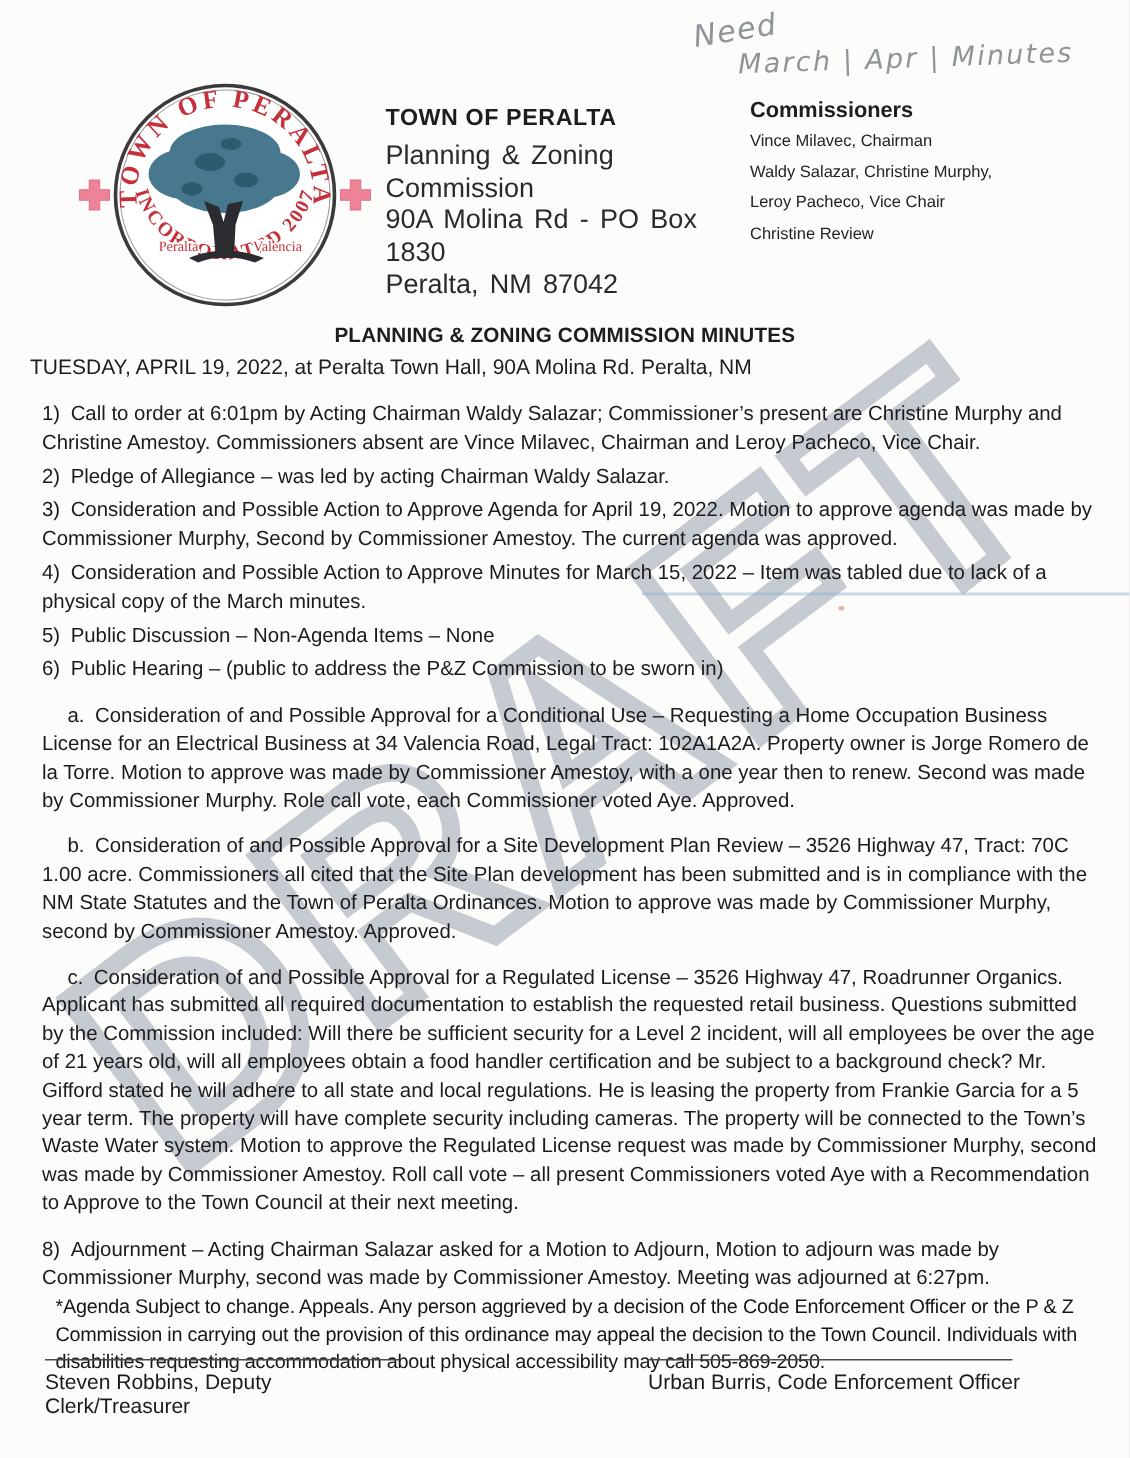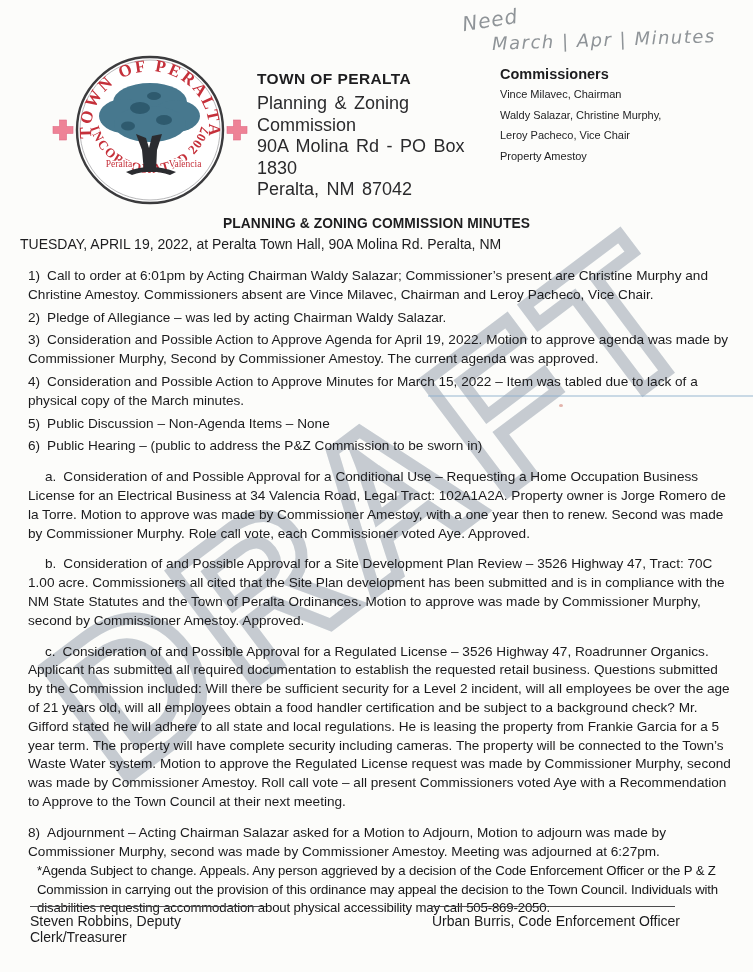--- a/index.html
+++ b/index.html
@@ -142,21 +142,21 @@
     <div class="org-line">Planning &amp; Zoning Commission</div>
     <div class="org-line">90A Molina Rd - PO Box 1830</div>
     <div class="org-line">Peralta, NM 87042</div>
   </div>
 
   <div class="comm-block">
     <div class="comm-title">Commissioners</div>
     <div class="comm-line">Vince Milavec, Chairman</div>
     <div class="comm-line">Waldy Salazar, Christine Murphy,</div>
     <div class="comm-line">Leroy Pacheco, Vice Chair</div>
-    <div class="comm-line">Property Amestoy</div>
+    <div class="comm-line">Christine Review</div>
   </div>
 
   <div class="doc-title">PLANNING &amp; ZONING COMMISSION MINUTES</div>
   <div class="doc-subtitle">TUESDAY, APRIL 19, 2022, at Peralta Town Hall, 90A Molina Rd. Peralta, NM</div>
 
   <div class="watermark">DRAFT</div>
 
   <div class="scan-line"></div>
   <div class="scan-dot"></div>
 

